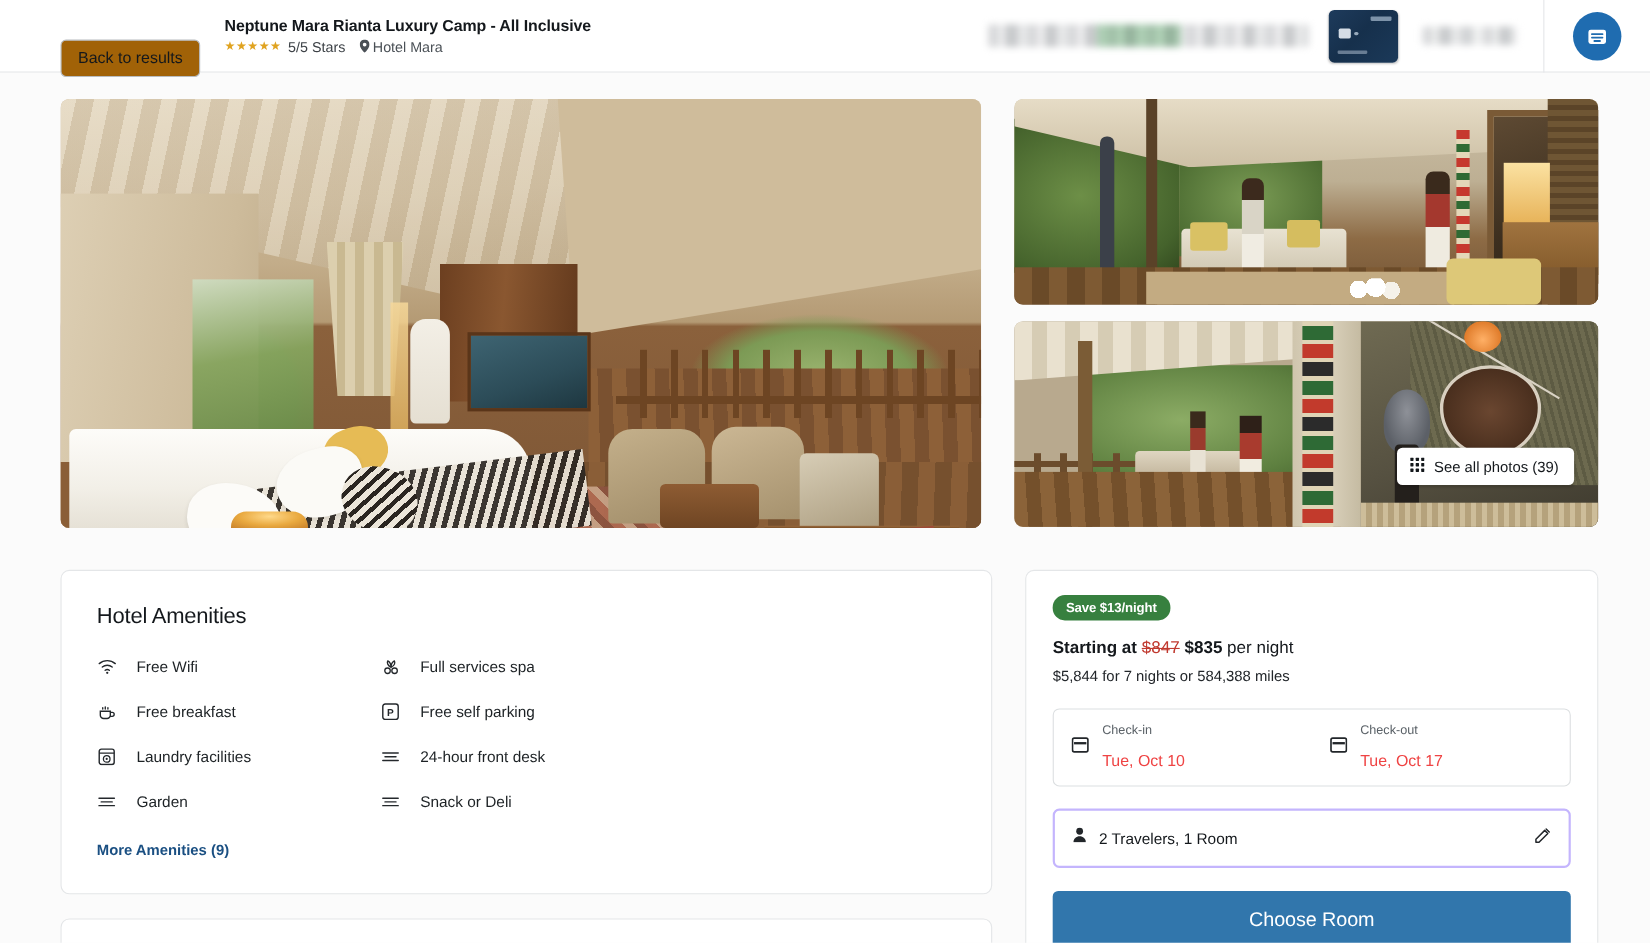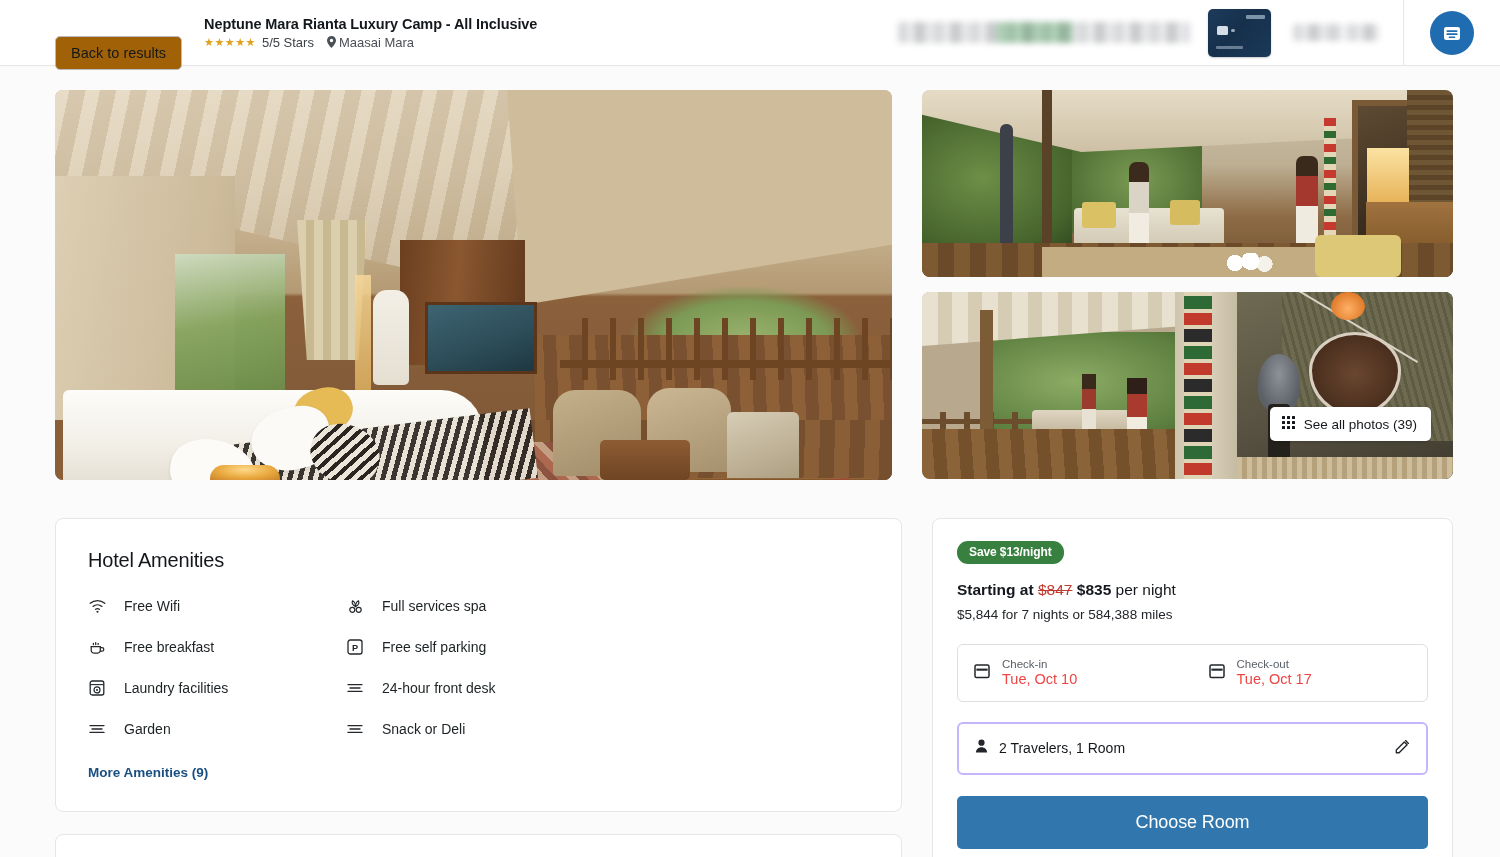--- a/index.html
+++ b/index.html
@@ -624,21 +624,21 @@
     cursor: pointer;
   }
   .date-half {
     flex: 1;
     padding: 13px 16px 14px;
     display: flex;
     align-items: center;
     gap: 12px;
     cursor: pointer;
   }
-  .date-txt { display: flex; flex-direction: column; gap: 1px; }
+  .date-txt { display: flex; flex-direction: column; gap: 14px; }
   .date-lbl { font-size: 11.5px; color: #5a6167; }
   .date-val { font-size: 14.5px; color: #ef4444; }
 
   .trav-box {
     margin-top: 20px;
     border: 2px solid #c4b5fd;
     border-radius: 6px;
     padding: 15px 16px;
     display: flex;
     align-items: flex-start;
@@ -673,21 +673,21 @@
     <div class="hotel-name">Neptune Mara Rianta Luxury Camp - All Inclusive</div>
     <div class="hotel-sub">
       <span class="stars">★★★★★</span>
       <span class="star-text">5/5 Stars</span>
       <span class="loc-wrap">
         <span class="pin-icon">
           <svg width="9" height="12" viewBox="0 0 9 12">
               <path d="M4.5 0C2 0 0 2 0 4.5 0 7.9 4.5 12 4.5 12S9 7.9 9 4.5C9 2 7 0 4.5 0zm0 6.2A1.7 1.7 0 1 1 4.5 2.8a1.7 1.7 0 0 1 0 3.4z" fill="#4a5056"></path>
             </svg>
         </span>
-        <span>Maasai Mara</span>
+        <span>Hotel Mara</span>
       </span>
     </div>
   </div>
 
   <div class="header-right">
     <div class="redact redact-long"></div>
     <div class="cc-card">
       <span class="cc-brand"></span>
       <span class="cc-chip"></span>
       <span class="cc-dot"></span>

